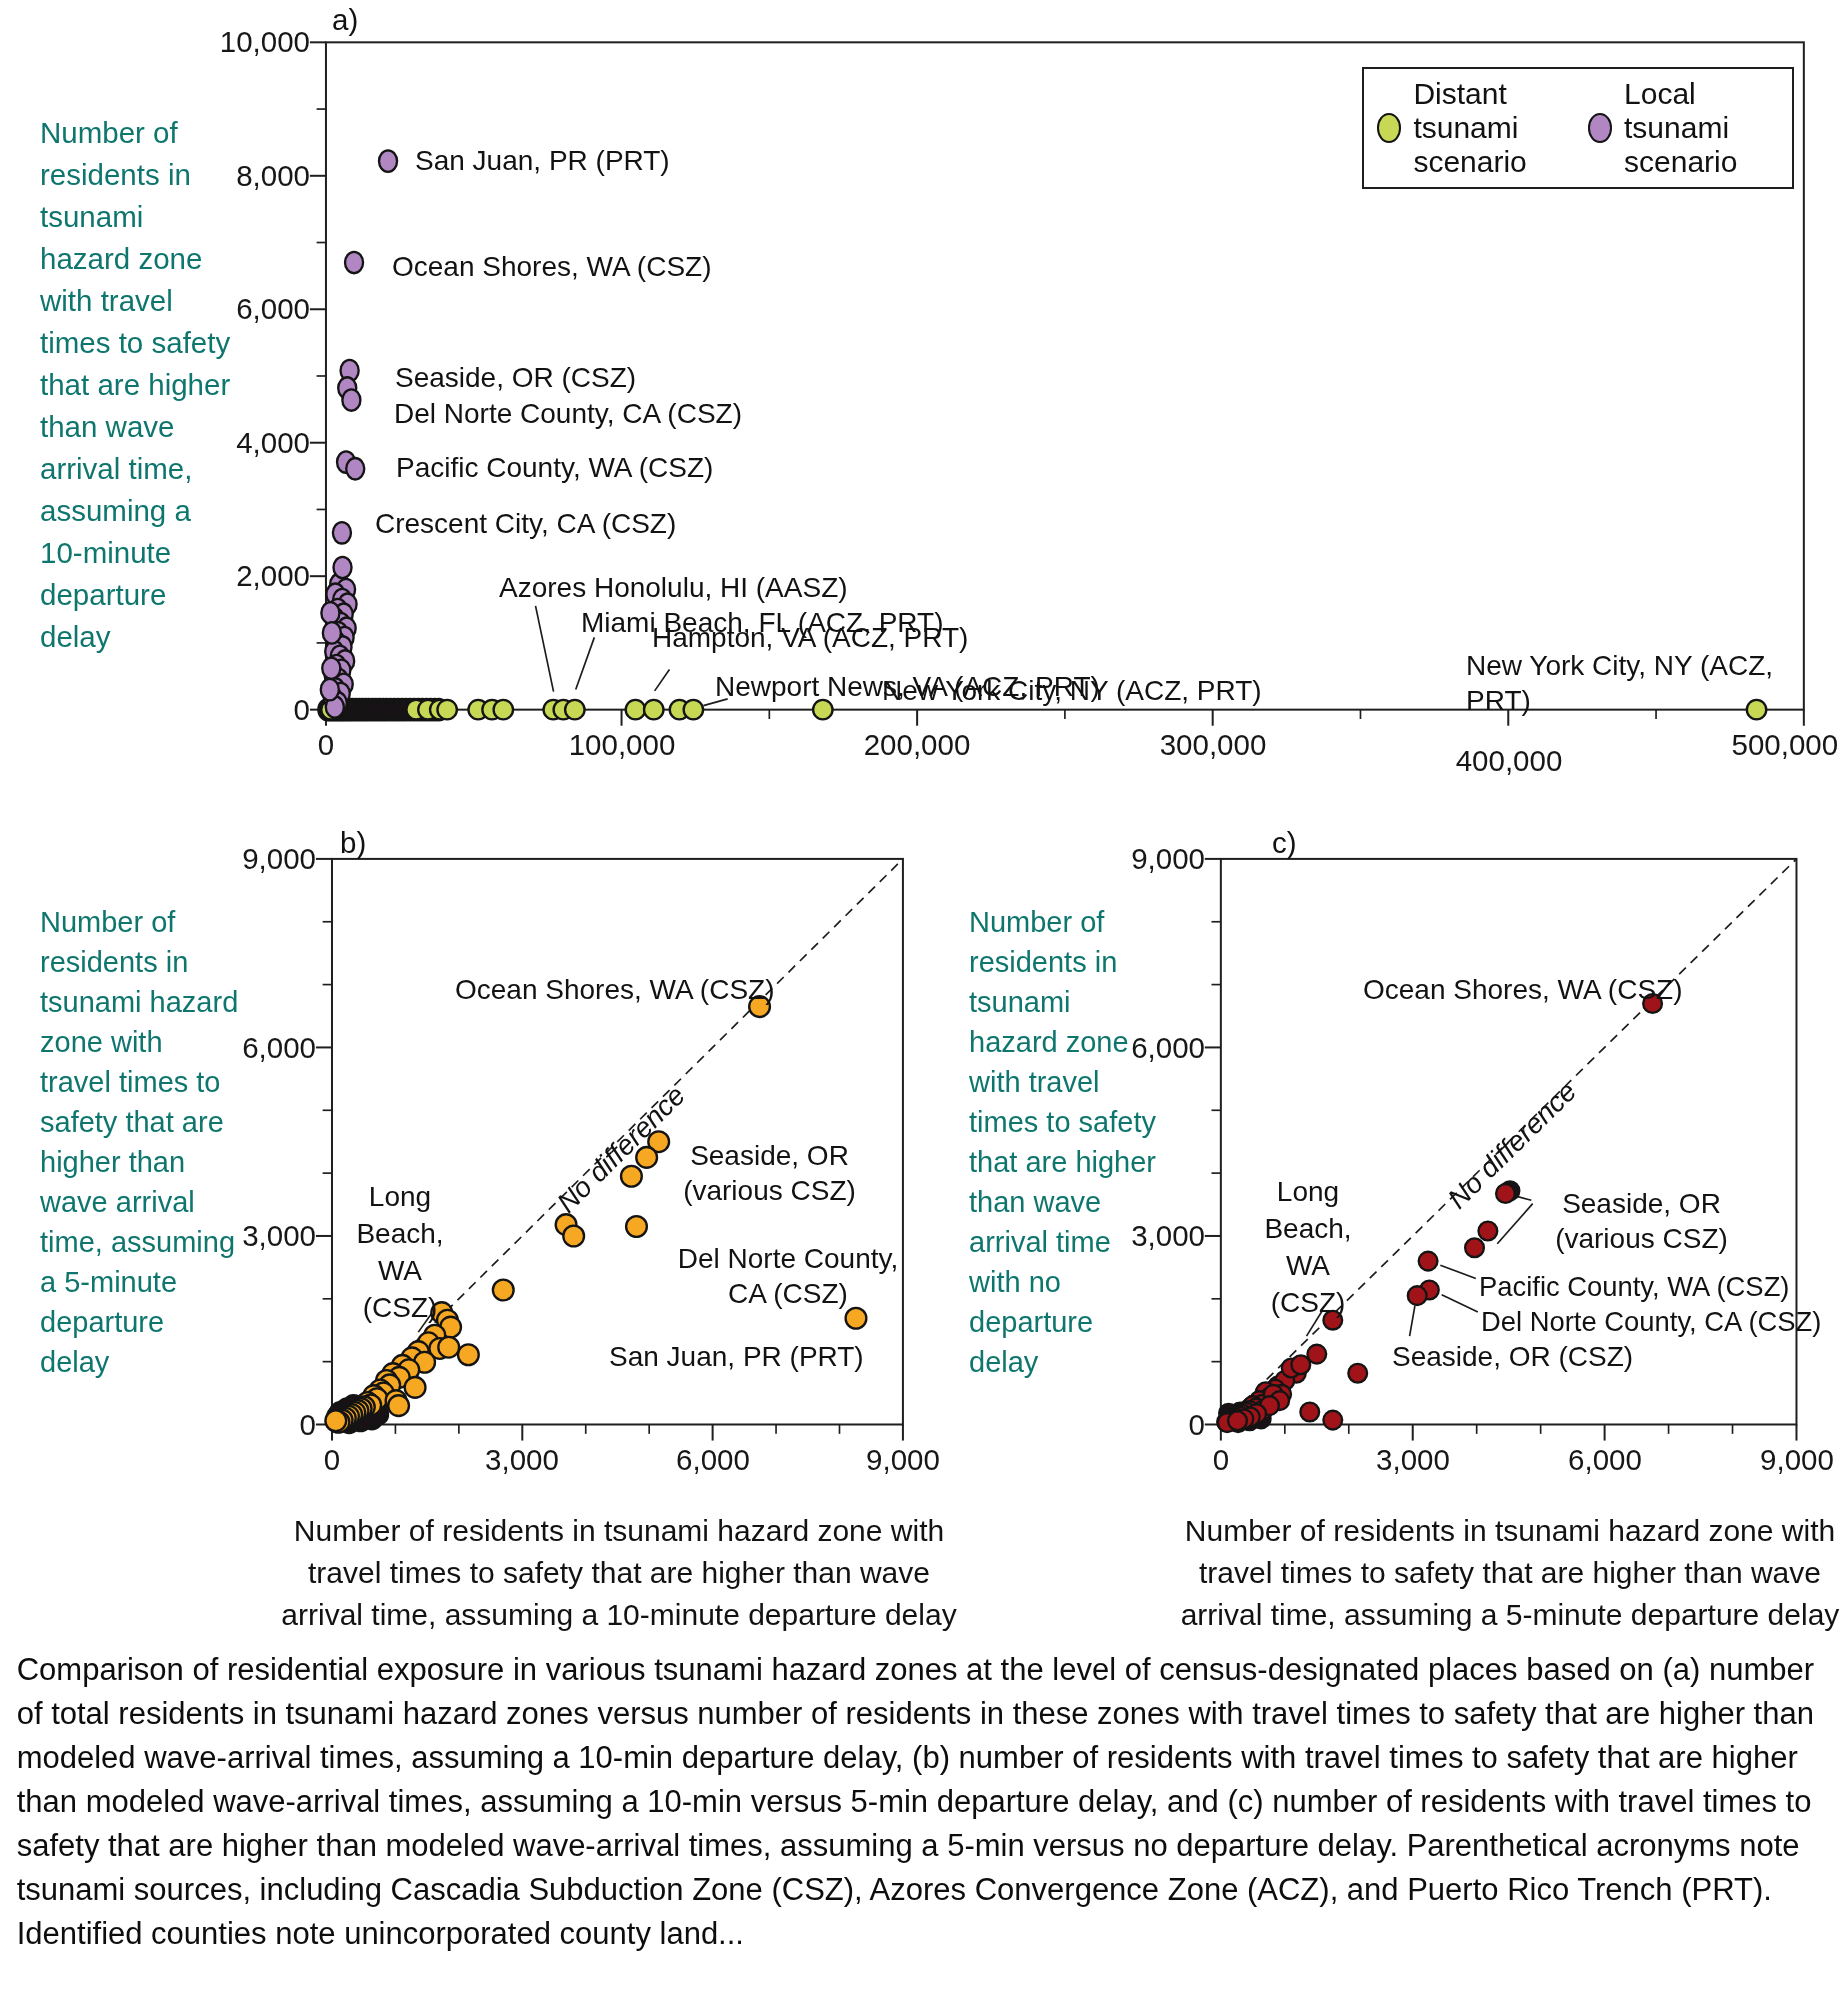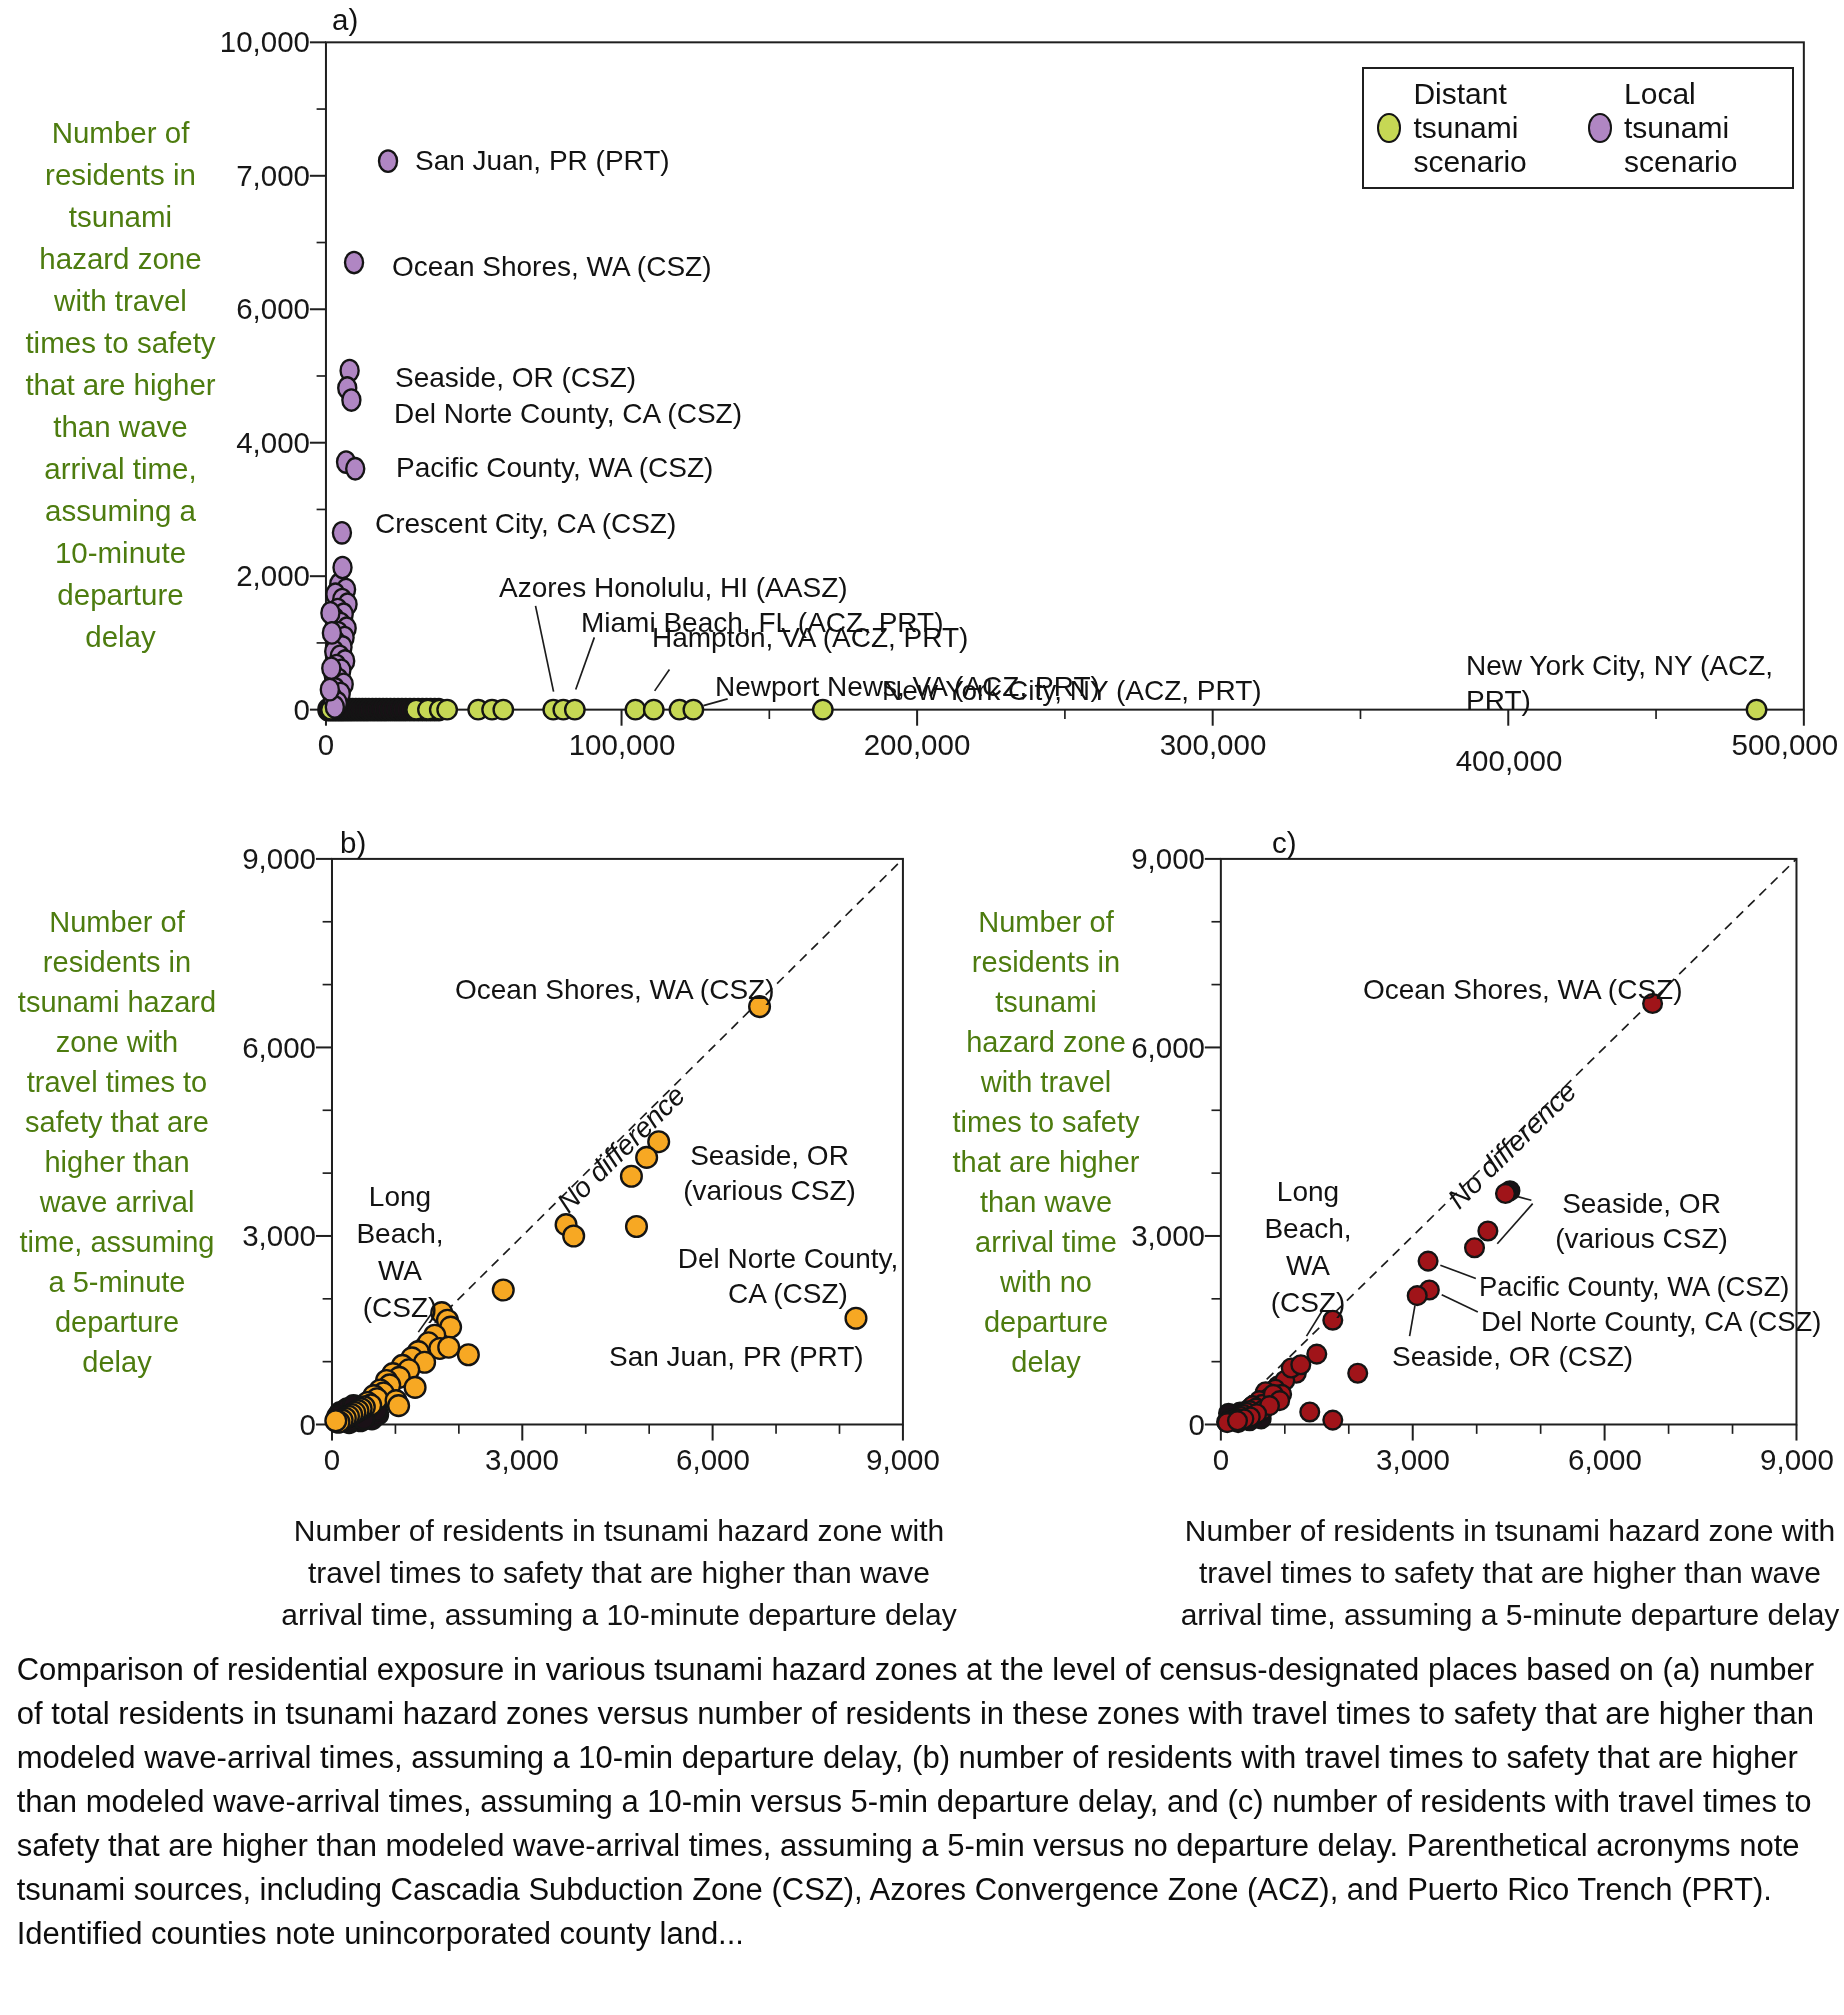--- a/index.html
+++ b/index.html
@@ -5,21 +5,21 @@
   html,body{margin:0;padding:0;background:#ffffff;}
   .page{position:relative;width:1844px;height:2015px;background:#ffffff;overflow:hidden;
         font-family:"Liberation Sans", sans-serif;color:#111;}
   #fig-svg{position:absolute;left:0;top:0;}
   #tick-layer{position:absolute;left:0;top:0;width:100%;height:100%;pointer-events:none;}
   .tick{position:absolute;font-size:29.5px;line-height:33px;color:#171717;}
   .tick-x{transform:translateX(-50%);}
   .tick-y{width:134px;text-align:right;}
   .ann{position:absolute;font-size:28px;line-height:35px;color:#121212;white-space:pre-line;}
   .center{text-align:center;}
-  .ylab{position:absolute;text-align:center;white-space:pre-line;color:#4d7c0f;}
+  .ylab{position:absolute;text-align:left;white-space:pre-line;color:#0f766e;padding-left:40px;}
   .ylab-a{left:0;top:112px;width:241px;font-size:29.5px;line-height:42px;}
   .ylab-b{left:0;top:902px;width:234px;font-size:29px;line-height:40px;}
   .ylab-c{left:929px;top:902px;width:234px;font-size:29px;line-height:40px;}
   .xtitle{position:absolute;text-align:center;font-size:30px;line-height:42px;white-space:pre-line;color:#121212;}
   .ptag{position:absolute;font-size:29.5px;color:#121212;}
   .nd{font-style:italic;transform-origin:center;}
   .legend{position:absolute;left:1362px;top:67px;width:432px;height:122px;border:2px solid #1f1f1f;
           box-sizing:border-box;display:flex;flex-direction:row;justify-content:flex-end;gap:8px;padding:5.4px 13.4px;}
   .legend-row{display:flex;align-items:center;gap:12px;font-size:30px;color:#121212;}
   .swatch{display:inline-block;width:20px;height:25.4px;border:2px solid #141414;border-radius:50%;flex:0 0 auto;}
@@ -332,21 +332,21 @@
       <div class="tick tick-x" style="left: 326px; top: 728px;">0</div>
       <div class="tick tick-x" style="left: 622px; top: 728px;">100,000</div>
       <div class="tick tick-x" style="left: 917px; top: 728px;">200,000</div>
       <div class="tick tick-x" style="left: 1213px; top: 728px;">300,000</div>
       <div class="tick tick-x" style="left: 1509px; top: 728px; margin-top: 16px;">400,000</div>
       <div class="tick tick-x" style="left: 1804px; top: 728px; transform: translateX(-68%);">500,000</div>
       <div class="tick tick-y" style="left: 176px; top: 693px;">0</div>
       <div class="tick tick-y" style="left: 176px; top: 559px;">2,000</div>
       <div class="tick tick-y" style="left: 176px; top: 426px;">4,000</div>
       <div class="tick tick-y" style="left: 176px; top: 292px;">6,000</div>
-      <div class="tick tick-y" style="left: 176px; top: 159px;">7,000</div>
+      <div class="tick tick-y" style="left: 176px; top: 159px;">8,000</div>
       <div class="tick tick-y" style="left: 176px; top: 25.4px;">10,000</div>
       <div class="tick tick-x" style="left: 332px; top: 1443px;">0</div>
       <div class="tick tick-x" style="left: 522px; top: 1443px;">3,000</div>
       <div class="tick tick-x" style="left: 713px; top: 1443px;">6,000</div>
       <div class="tick tick-x" style="left: 903px; top: 1443px;">9,000</div>
       <div class="tick tick-y" style="left: 182px; top: 1408px;">0</div>
       <div class="tick tick-y" style="left: 182px; top: 1219px;">3,000</div>
       <div class="tick tick-y" style="left: 182px; top: 1031px;">6,000</div>
       <div class="tick tick-y" style="left: 182px; top: 842px;">9,000</div>
       <div class="tick tick-x" style="left: 1221px; top: 1443px;">0</div>

